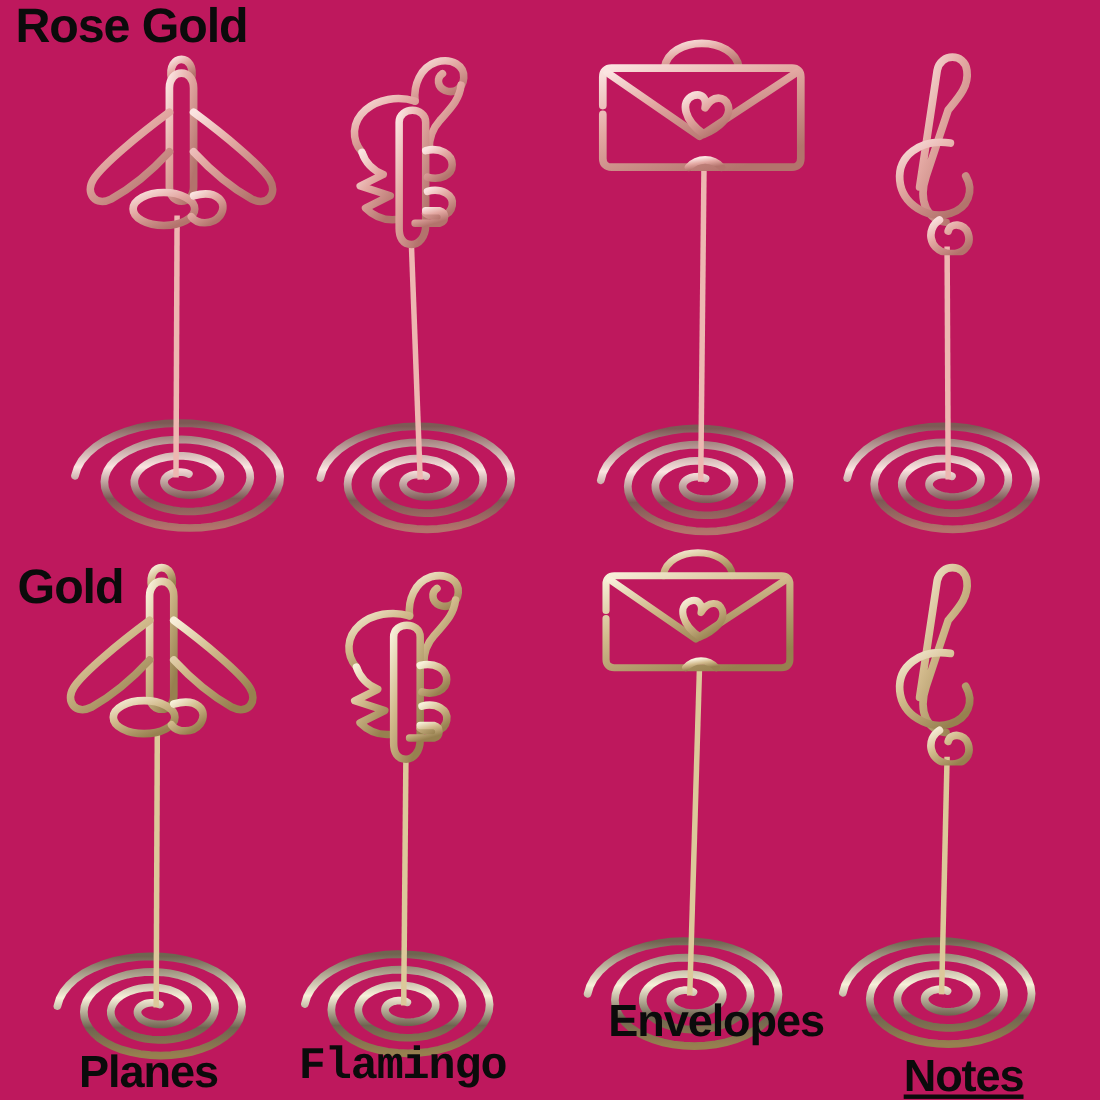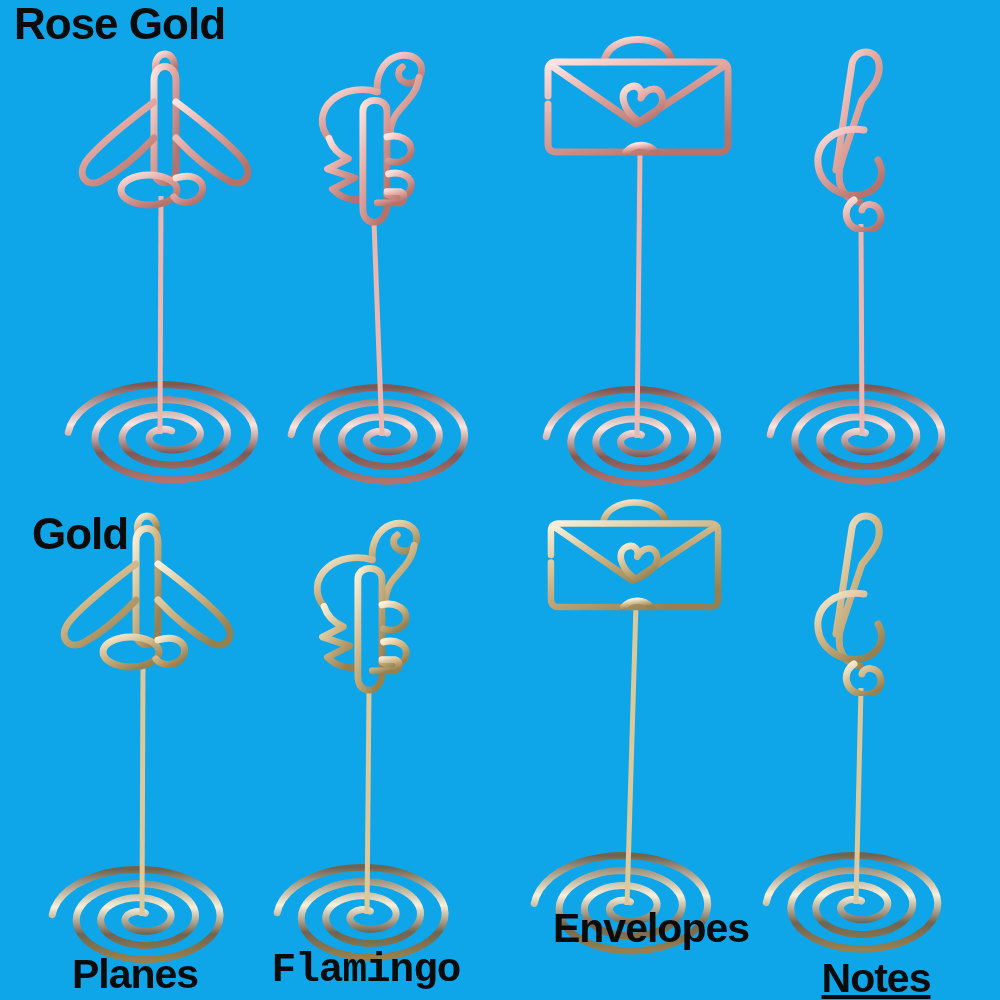--- a/index.html
+++ b/index.html
@@ -1,19 +1,19 @@
 <!DOCTYPE html>
 <html><head>
 <meta charset="utf-8">
 <style>
   html,body{margin:0;padding:0;background:#fff;}
   .canvas{
     position:relative;
     width:1000px;height:1000px;
-    background:#0ea5e9;
+    background:#be185d;
     overflow:hidden;
     font-family:"Liberation Sans", sans-serif;
   }
   .photo-svg{position:absolute;left:0;top:0;}
   .label{
     position:absolute;
     font-weight:700;
     color:#0b0b0b;
     white-space:nowrap;
     line-height:1;
@@ -141,19 +141,19 @@
       </g>
       <g>
         <path stroke="url(#gradGoldSpiral)" fill="none" stroke-width="7" stroke-linecap="round" d="M766.2,902.6 L768.2,895.6 L771.8,888.9 L776.8,882.6 L783.2,876.7 L790.7,871.4 L799.4,866.8 L808.9,862.9 L819.2,859.8 L830.0,857.5 L841.1,856.0 L852.4,855.5 L863.7,855.8 L874.8,857.0 L885.4,859.0 L895.4,861.8 L904.6,865.3 L913.0,869.4 L920.3,874.2 L926.4,879.4 L931.3,885.0 L934.8,890.9 L937.0,897.0 L937.8,903.2 L937.2,909.3 L935.3,915.3 L932.1,921.0 L927.6,926.5 L922.0,931.5 L915.4,936.0 L907.9,939.9 L899.6,943.2 L890.7,945.8 L881.4,947.6 L871.8,948.8 L862.2,949.2 L852.5,948.8 L843.1,947.7 L834.1,945.9 L825.7,943.5 L817.9,940.4 L810.9,936.8 L804.9,932.7 L799.8,928.3 L795.8,923.5 L792.9,918.4 L791.2,913.3 L790.7,908.1 L791.4,902.9 L793.1,897.9 L796.0,893.1 L799.9,888.6 L804.7,884.4 L810.4,880.7 L816.7,877.5 L823.7,874.8 L831.2,872.8 L839.0,871.3 L847.0,870.4 L855.0,870.2 L863.0,870.6 L870.7,871.6 L878.1,873.1 L885.0,875.2 L891.4,877.8 L897.0,880.9 L901.9,884.3 L905.9,888.0 L909.0,892.0 L911.2,896.1 L912.5,900.3 L912.7,904.6 L912.1,908.8 L910.5,912.8 L908.0,916.7 L904.7,920.3 L900.7,923.6 L896.0,926.5 L890.8,929.0 L885.1,931.1 L879.1,932.7 L872.8,933.8 L866.4,934.4 L860.0,934.4 L853.7,934.0 L847.6,933.2 L841.8,931.8 L836.4,930.1 L831.5,928.0 L827.2,925.5 L823.5,922.8 L820.5,919.8 L818.2,916.7 L816.7,913.5 L815.9,910.2 L815.8,906.9 L816.5,903.7 L817.9,900.6 L819.9,897.7 L822.6,895.0 L825.8,892.5 L829.4,890.4 L833.5,888.5 L837.9,887.1 L842.5,886.0 L847.2,885.2 L852.1,884.9 L856.8,884.9 L861.5,885.3 L865.9,886.1 L870.1,887.1 L874.0,888.5 L877.4,890.1 L880.5,892.0 L883.0,894.0 L885.0,896.2 L886.5,898.5 L887.4,900.8 L887.8,903.2 L887.6,905.5 L887.0,907.8 L885.8,909.9 L884.2,911.9 L882.2,913.7 L879.9,915.3 L877.2,916.7 L874.3,917.8 L871.3,918.7 L868.1,919.4 L864.9,919.7 L861.7,919.8 L858.6,919.7 L855.6,919.3 L852.7,918.7 L850.1,917.9 L847.8,916.9 L845.8,915.8 L844.0,914.6 L842.7,913.2 L841.6,911.8 L840.9,910.4 L840.6,909.0 L840.6,907.6 L840.9,906.2 L841.6,904.9 L842.5,903.7 L843.6,902.7 L844.9,901.8 L846.4,901.0 L848.0,900.3 L849.7,899.9 L851.4,899.5 L853.1,899.4 L854.7,899.3 L856.3,899.4 L857.8,899.7 L859.2,900.0 L860.4,900.5 L861.4,901.0"></path>
         <line x1="861" y1="688" x2="856" y2="904" stroke-width="5" stroke="#dcc89a"></line>
         <use href="#sym-note" x="806" y="506" width="90" height="190" stroke="url(#gradGold)"></use>
       </g>
     </g>
   </svg>
 
   <div class="label row-label" style="left:14px; top:2px;">Rose Gold</div>
-  <div class="label row-label" style="left:32px; top:512px;">Gold</div>
+  <div class="label row-label" style="left:16px; top:512px;">Gold</div>
 
   <div class="label col-label" style="left:135px; top:954px;">Planes</div>
   <div class="label col-label" style="left:366px; top:950px;font-family:Liberation Mono, monospace;">Flamingo</div>
   <div class="label col-label" style="left:651px; top:908px;">Envelopes</div>
   <div class="label col-label" style="left:876px; top:958px;text-decoration:underline;">Notes</div>
 </div>
 
 </body></html>

